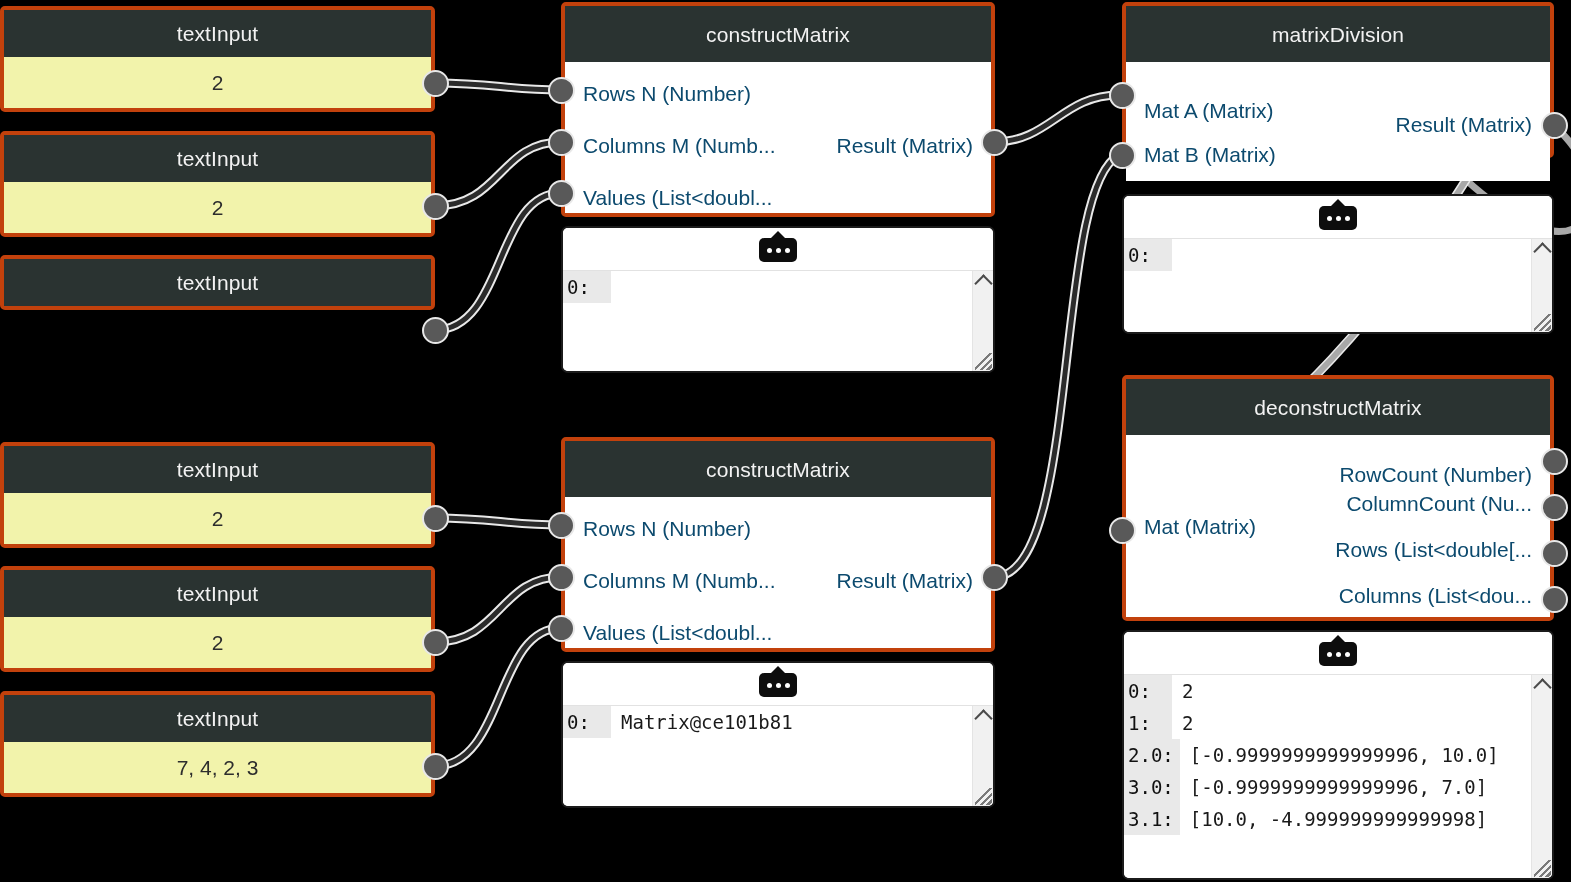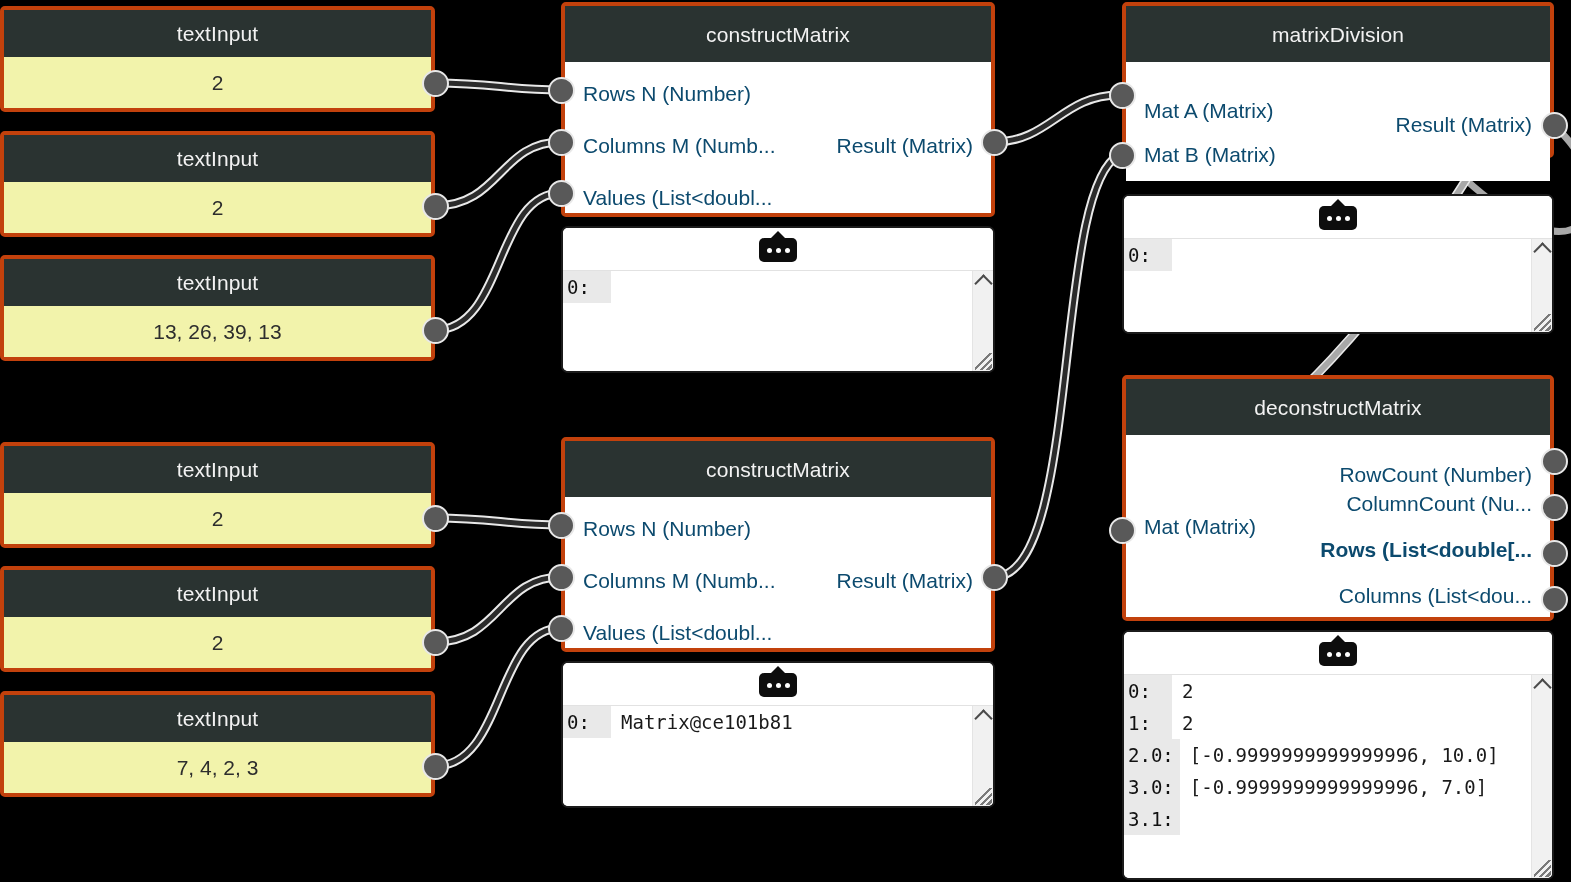--- a/index.html
+++ b/index.html
@@ -177,21 +177,20 @@
   <div class="port" style="left:422px;top:70px;"></div>
 
   <div class="node ti" style="left:0px;top:131px;">
     <div class="node-header">textInput</div>
     <div class="ti-value">2</div>
   </div>
   <div class="port" style="left:422px;top:193px;"></div>
 
   <div class="node ti" style="left:0px;top:255px;">
     <div class="node-header">textInput</div>
-    <div class="ti-value">13, 26, 39, 13</div>
   </div>
   <div class="port" style="left:422px;top:317px;"></div>
 
   <div class="node ti" style="left:0px;top:442px;">
     <div class="node-header">textInput</div>
     <div class="ti-value">2</div>
   </div>
   <div class="port" style="left:422px;top:505px;"></div>
 
   <div class="node ti" style="left:0px;top:566px;">
@@ -311,21 +310,21 @@
       <div class="resize-grip"></div>
     </div>
   </div>
 
   <div class="node fn" style="left:1122px;top:375px;width:432px;height:246px;">
     <div class="node-header">deconstructMatrix</div>
     <div class="fn-body" style="height:182px;">
       <div class="port-row in" style="top:81px;">Mat (Matrix)</div>
       <div class="port-row out" style="top:29px;">RowCount (Number)</div>
       <div class="port-row out" style="top:58px;">ColumnCount (Nu...</div>
-      <div class="port-row out" style="top:104px;font-weight:bold;">Rows (List&lt;double[...</div>
+      <div class="port-row out" style="top:104px;">Rows (List&lt;double[...</div>
       <div class="port-row out" style="top:150px;margin-left:22px;">Columns (List&lt;dou...</div>
     </div>
   </div>
   <div class="port" style="left:1109px;top:517px;"></div>
   <div class="port" style="left:1541px;top:448px;"></div>
   <div class="port" style="left:1541px;top:494px;"></div>
   <div class="port" style="left:1541px;top:540px;"></div>
   <div class="port" style="left:1541px;top:586px;"></div>
 
   <div class="console" style="left:1122px;top:630px;width:432px;height:250px;">
@@ -338,21 +337,21 @@
             <div class="d"></div>
           </div>
         </div>
     </div>
     <div class="console-body">
       <div class="out-lines">
           <div class="out-line"><span class="out-idx">0:</span><span class="out-val">2</span></div>
           <div class="out-line"><span class="out-idx">1:</span><span class="out-val">2</span></div>
           <div class="out-line"><span class="out-idx">2.0:</span><span class="out-val">[-0.9999999999999996, 10.0]</span></div>
           <div class="out-line"><span class="out-idx">3.0:</span><span class="out-val">[-0.9999999999999996, 7.0]</span></div>
-          <div class="out-line"><span class="out-idx">3.1:</span></div>
+          <div class="out-line"><span class="out-idx">3.1:</span><span class="out-val">[10.0, -4.999999999999998]</span></div>
         </div>
       <div class="vscroll">
           <div class="chev"></div>
         </div>
       <div class="resize-grip"></div>
     </div>
   </div>
 
 </div>
 

